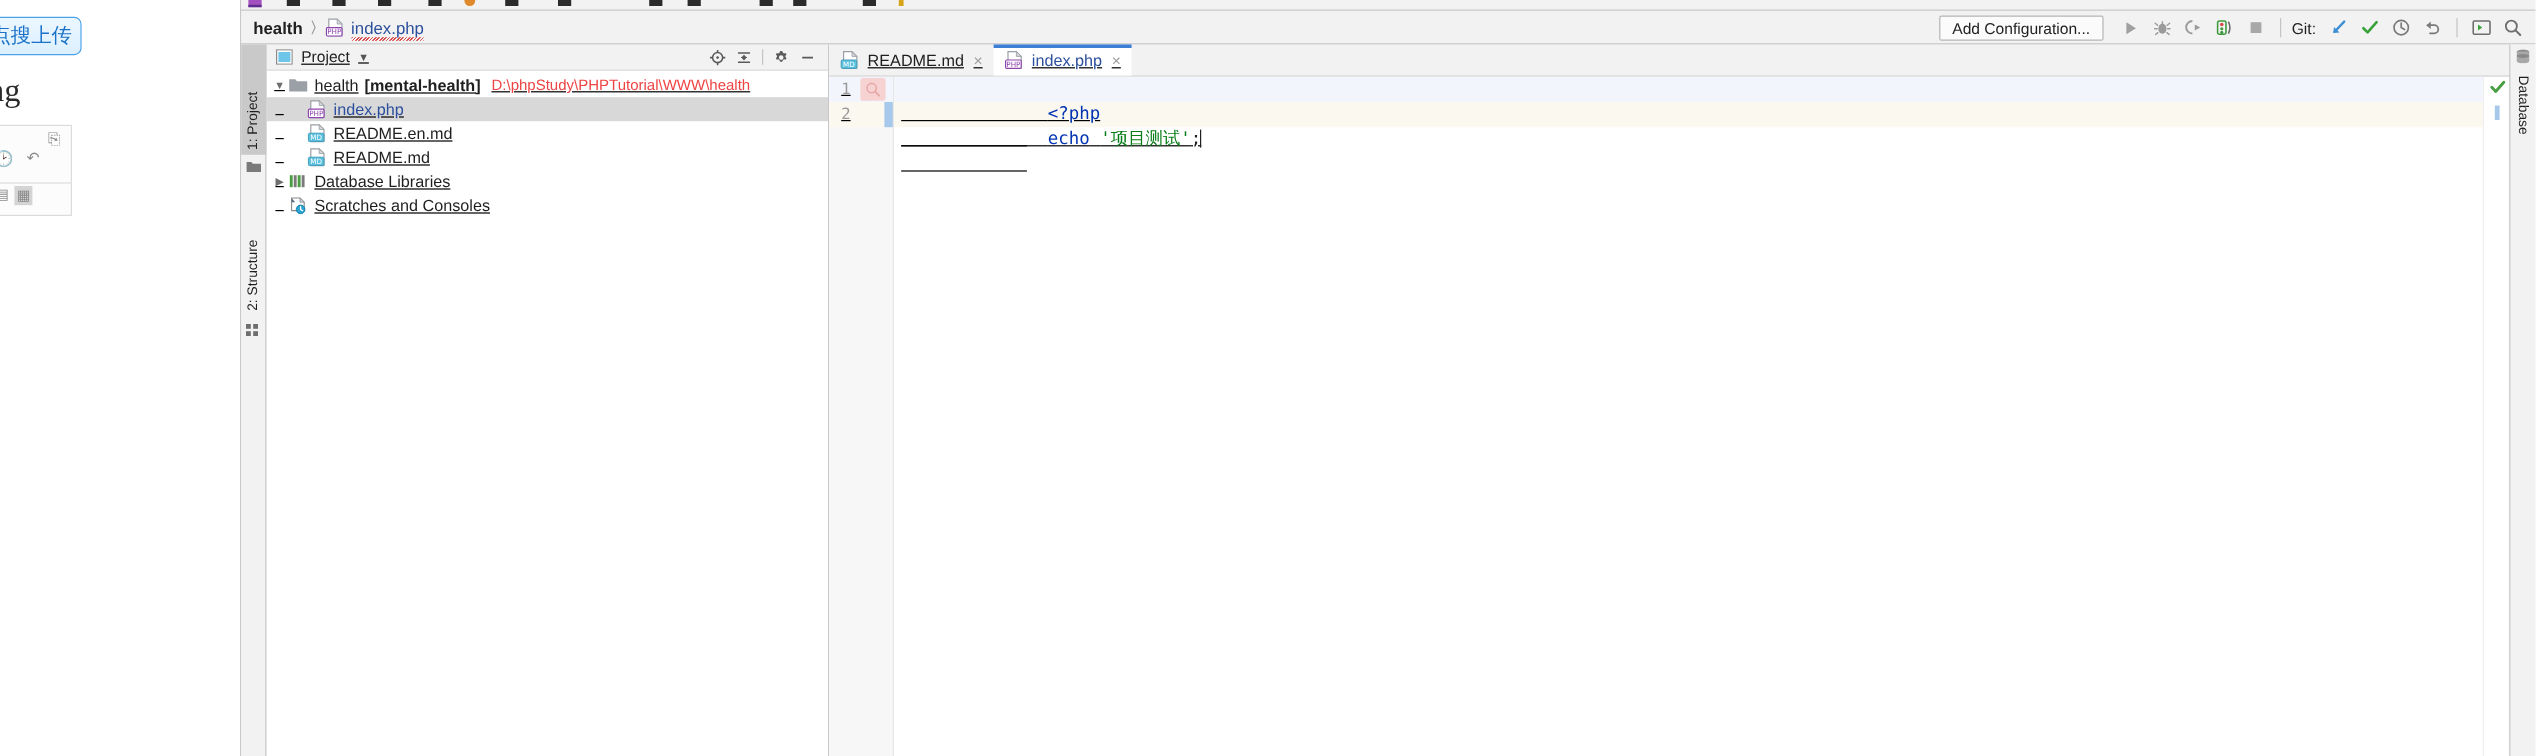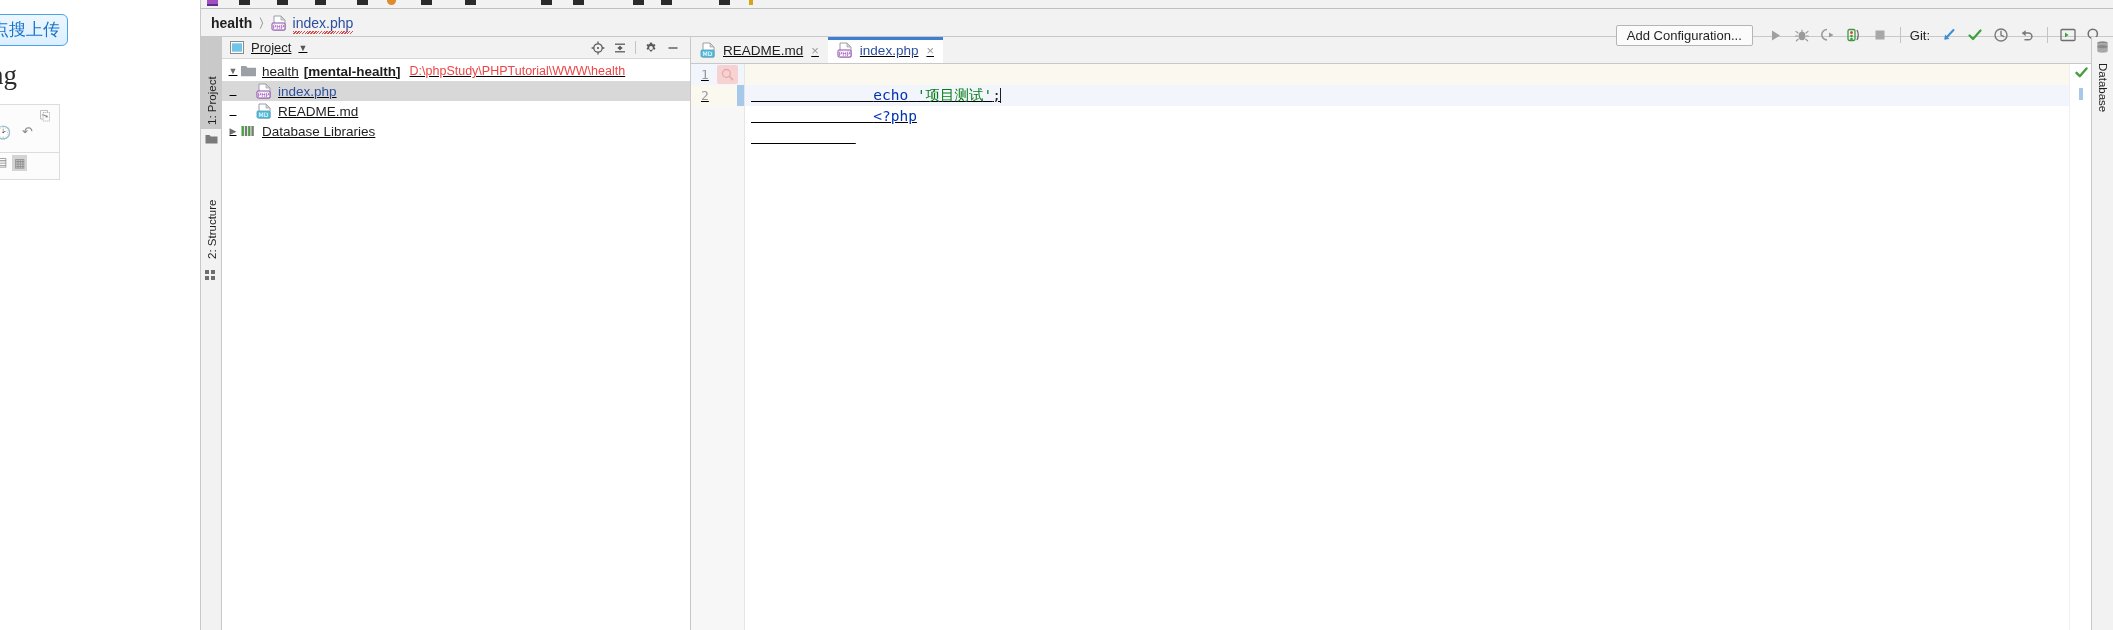--- a/index.html
+++ b/index.html
@@ -71,21 +71,21 @@
   .crumb-root { font-size: 14px; font-weight: bold; color: #1f1f1f; }
   .crumb-sep { color: #9a9a9a; margin: 0 7px; font-size: 13px; }
   .crumb-file { font-size: 14px; color: #2c4f9e; position: relative; }
   .crumb-file .squiggle {
     position: absolute; left: 0; right: 0; bottom: -3px; height: 3px;
     background-image: repeating-linear-gradient(
       135deg, #d94a4a 0 1px, transparent 1px 2px);
   }
 
   .navbar-right {
-    position: absolute; right: 6px; top: 12px; height: 28px;
+    position: absolute; right: 6px; top: 0; height: 28px;
     display: flex; align-items: center; gap: 0px; padding-left: 40px;
   }
   .add-config {
     height: 21px; line-height: 19px; padding: 0 10px;
     border: 1px solid #b5b5b5; background: #fbfbfb; border-radius: 2px;
     font-size: 13px; color: #1f1f1f; white-space: nowrap; margin-right: 10px;
   }
   .tb-btn {
     width: 26px; height: 22px; display: flex; align-items: center;
     justify-content: center; color: #8c8c8c;
@@ -426,48 +426,74 @@
               <svg width="17" height="16" viewBox="0 0 17 16">
                 <path d="M3 1 h7 l4 4 v10 h-11 z" fill="#fff" stroke="#9aa0a6" stroke-width="1"></path>
                 <path d="M10 1 v4 h4 z" fill="#d6d6d6" stroke="#9aa0a6" stroke-width="0.7"></path>
                 <rect x="1" y="8" width="13" height="7" rx="1" fill="#fff" stroke="#8e44ad" stroke-width="1"></rect>
                 <text x="7.5" y="13.6" font-size="6" fill="#8e44ad" text-anchor="middle" font-family="DejaVu Sans, sans-serif">PHP</text>
               </svg>
             </span>
             <span class="lbl-link">index.php</span>
           </div>
 
-
           <div class="row" style="padding-left:4px;">
             <span class="arrow empty">▶</span>
             <span style="width:16px; flex:none;"></span>
             <span class="ficon">
               <svg width="17" height="16" viewBox="0 0 17 16">
                 <path d="M3 1 h7 l4 4 v10 h-11 z" fill="#fff" stroke="#9aa0a6" stroke-width="1"></path>
                 <path d="M10 1 v4 h4 z" fill="#d6d6d6" stroke="#9aa0a6" stroke-width="0.7"></path>
                 <rect x="1" y="8" width="13" height="7" rx="1" fill="#5bc0de" stroke="#3f9cb8" stroke-width="0.8"></rect>
                 <text x="7.5" y="13.6" font-size="6" fill="#ffffff" text-anchor="middle" font-family="DejaVu Sans, sans-serif">MD</text>
               </svg>
             </span>
+            <span>README.en.md</span>
+          </div>
+
+          <div class="row" style="padding-left:4px;">
+            <span class="arrow empty">▶</span>
+            <span style="width:16px; flex:none;"></span>
+            <span class="ficon">
+              <svg width="17" height="16" viewBox="0 0 17 16">
+                <path d="M3 1 h7 l4 4 v10 h-11 z" fill="#fff" stroke="#9aa0a6" stroke-width="1"></path>
+                <path d="M10 1 v4 h4 z" fill="#d6d6d6" stroke="#9aa0a6" stroke-width="0.7"></path>
+                <rect x="1" y="8" width="13" height="7" rx="1" fill="#5bc0de" stroke="#3f9cb8" stroke-width="0.8"></rect>
+                <text x="7.5" y="13.6" font-size="6" fill="#ffffff" text-anchor="middle" font-family="DejaVu Sans, sans-serif">MD</text>
+              </svg>
+            </span>
             <span>README.md</span>
           </div>
 
           <div class="row" style="padding-left:4px;">
             <span class="arrow">▶</span>
             <span class="ficon">
               <svg width="17" height="16" viewBox="0 0 17 16">
                 <rect x="1.5" y="3" width="2.4" height="10" fill="#4a9e42"></rect>
                 <rect x="4.8" y="3" width="2.4" height="10" fill="#7a7a7a"></rect>
                 <rect x="8.1" y="3" width="2.4" height="10" fill="#4a9e42"></rect>
                 <rect x="11.4" y="3" width="2.4" height="10" fill="#7a7a7a"></rect>
               </svg>
             </span>
             <span>Database Libraries</span>
           </div>
 
+          <div class="row" style="padding-left:4px;">
+            <span class="arrow empty">▶</span>
+            <span class="ficon">
+              <svg width="17" height="16" viewBox="0 0 17 16">
+                <path d="M3 2 h7 l3.5 3.5 v7 h-10.5 z" fill="#ffffff" stroke="#8a8a8a" stroke-width="0.9"></path>
+                <path d="M10 2 v3.5 h3.5 z" fill="#c8d8e8" stroke="#8a8a8a" stroke-width="0.7"></path>
+                <path d="M3 2 l3 3.5 -3 0 z" fill="#5a6b80"></path>
+                <circle cx="10.5" cy="11.5" r="3.6" fill="#2aa3d4" stroke="#1b7fa8" stroke-width="0.8"></circle>
+                <path d="M10.5 9.2 v2.4 l1.7 1" stroke="#ffffff" stroke-width="1.1" fill="none" stroke-linecap="round"></path>
+              </svg>
+            </span>
+            <span>Scratches and Consoles</span>
+          </div>
 
         </div>
       </div>
 
       <div class="editor-area">
 
         <div class="tabs">
           <div class="tab">
             <span class="ficon" style="margin-right:0;">
               <svg width="17" height="16" viewBox="0 0 17 16">
@@ -502,25 +528,25 @@
             <div class="gutter-search">
               <svg width="13" height="13" viewBox="0 0 13 13">
                 <circle cx="5.4" cy="5.4" r="3.9" fill="none" stroke="#e8a8a8" stroke-width="1.3"></circle>
                 <path d="M8.3 8.3 L11.6 11.6" stroke="#e8a8a8" stroke-width="1.5" stroke-linecap="round"></path>
               </svg>
             </div>
             <div class="changebar"></div>
           </div>
 
           <div class="code">
+            <div class="cline l1">
+              <span class="kw">&lt;?php</span>
+            </div>
             <div class="cline l2">
               <span class="kw2">echo</span><span> </span><span class="str">'项目测试'</span><span class="punct">;</span><span class="caret"></span>
-            </div>
-            <div class="cline l1">
-              <span class="kw">&lt;?php</span>
             </div>
           </div>
 
           <div class="inspect">
             <span class="insp-check">
               <svg width="13" height="13" viewBox="0 0 13 13">
                 <path d="M1.5 6.8 L4.8 10.2 L11.5 2.5" stroke="#4a9e42" stroke-width="2.4" fill="none" stroke-linecap="round" stroke-linejoin="round"></path>
               </svg>
             </span>
             <span class="insp-mark"></span>

